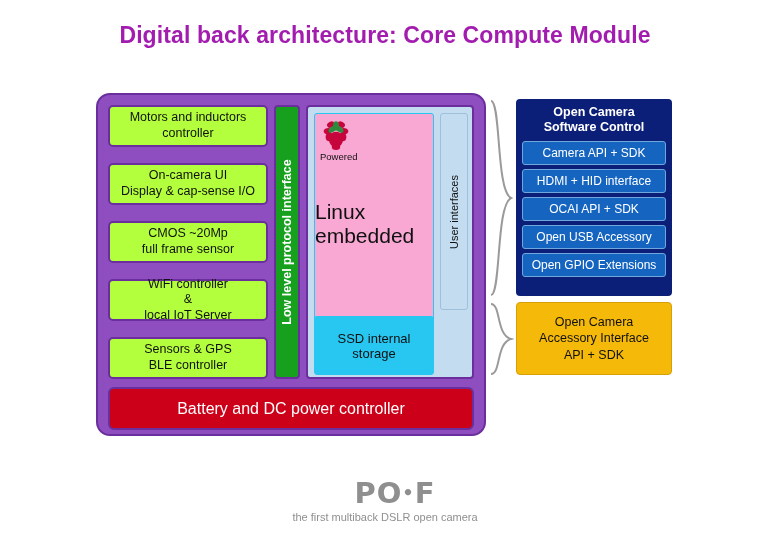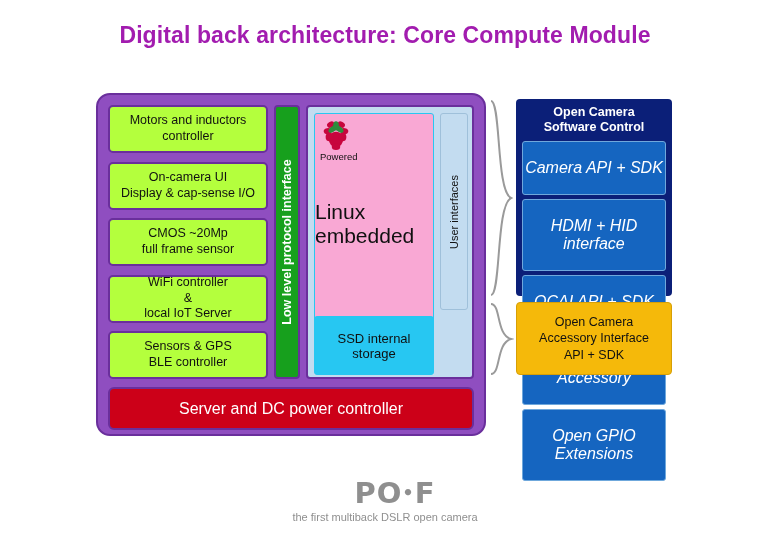--- a/index.html
+++ b/index.html
@@ -56,21 +56,21 @@
     border: 2px solid #6a2f9c;
     border-radius: 5px;
     box-sizing: border-box;
     display: flex;
     align-items: center;
     justify-content: center;
     text-align: center;
     font-size: 12.5px;
     color: #111111;
     line-height: 1.25;
-    height: 48px;
+    height: 42px;
     padding: 1px 3px;
   }
 
   
   #protocol-strip {
     position: absolute;
     left: 176px;
     top: 10px;
     width: 26px;
     height: 274px;
@@ -223,26 +223,25 @@
     font-weight: bold;
     text-align: center;
     line-height: 1.2;
     margin-bottom: 6px;
   }
   .sw-item {
     background: #1565c0;
     border: 1px solid #6fa8dc;
     border-radius: 3px;
     color: #ffffff;
-    font-size: 16px;
-    text-align: center;
-    padding: 17px 2px;
+    font-size: 12px;
+    text-align: center;
+    padding: 4px 2px;
     margin-bottom: 4px;
     box-sizing: border-box;
-    font-style: italic;
   }
 
   #accessory-panel {
     position: absolute;
     left: 516px;
     top: 302px;
     width: 156px;
     height: 73px;
     background: #f5b90a;
     border: 1px solid #d79f06;
@@ -343,21 +342,21 @@
       <span>User interfaces</span>
     </div>
 
     <div id="ssd-box">
       <span>SSD internal storage</span>
     </div>
 
   </div>
 
   <div id="battery-box">
-    <span>Server and DC power controller</span>
+    <span>Battery and DC power controller</span>
   </div>
 </div>
 
 <svg class="brace" style="left:488px; top:99px;" width="26" height="198" viewBox="0 0 26 198">
   <path d="M3 2 C 13 2, 8 92, 23 99 C 8 106, 13 196, 3 196"></path>
 </svg>
 <svg class="brace" style="left:488px; top:302px;" width="26" height="74" viewBox="0 0 26 74">
   <path d="M3 2 C 13 2, 8 33, 23 37 C 8 41, 13 72, 3 72"></path>
 </svg>
 

